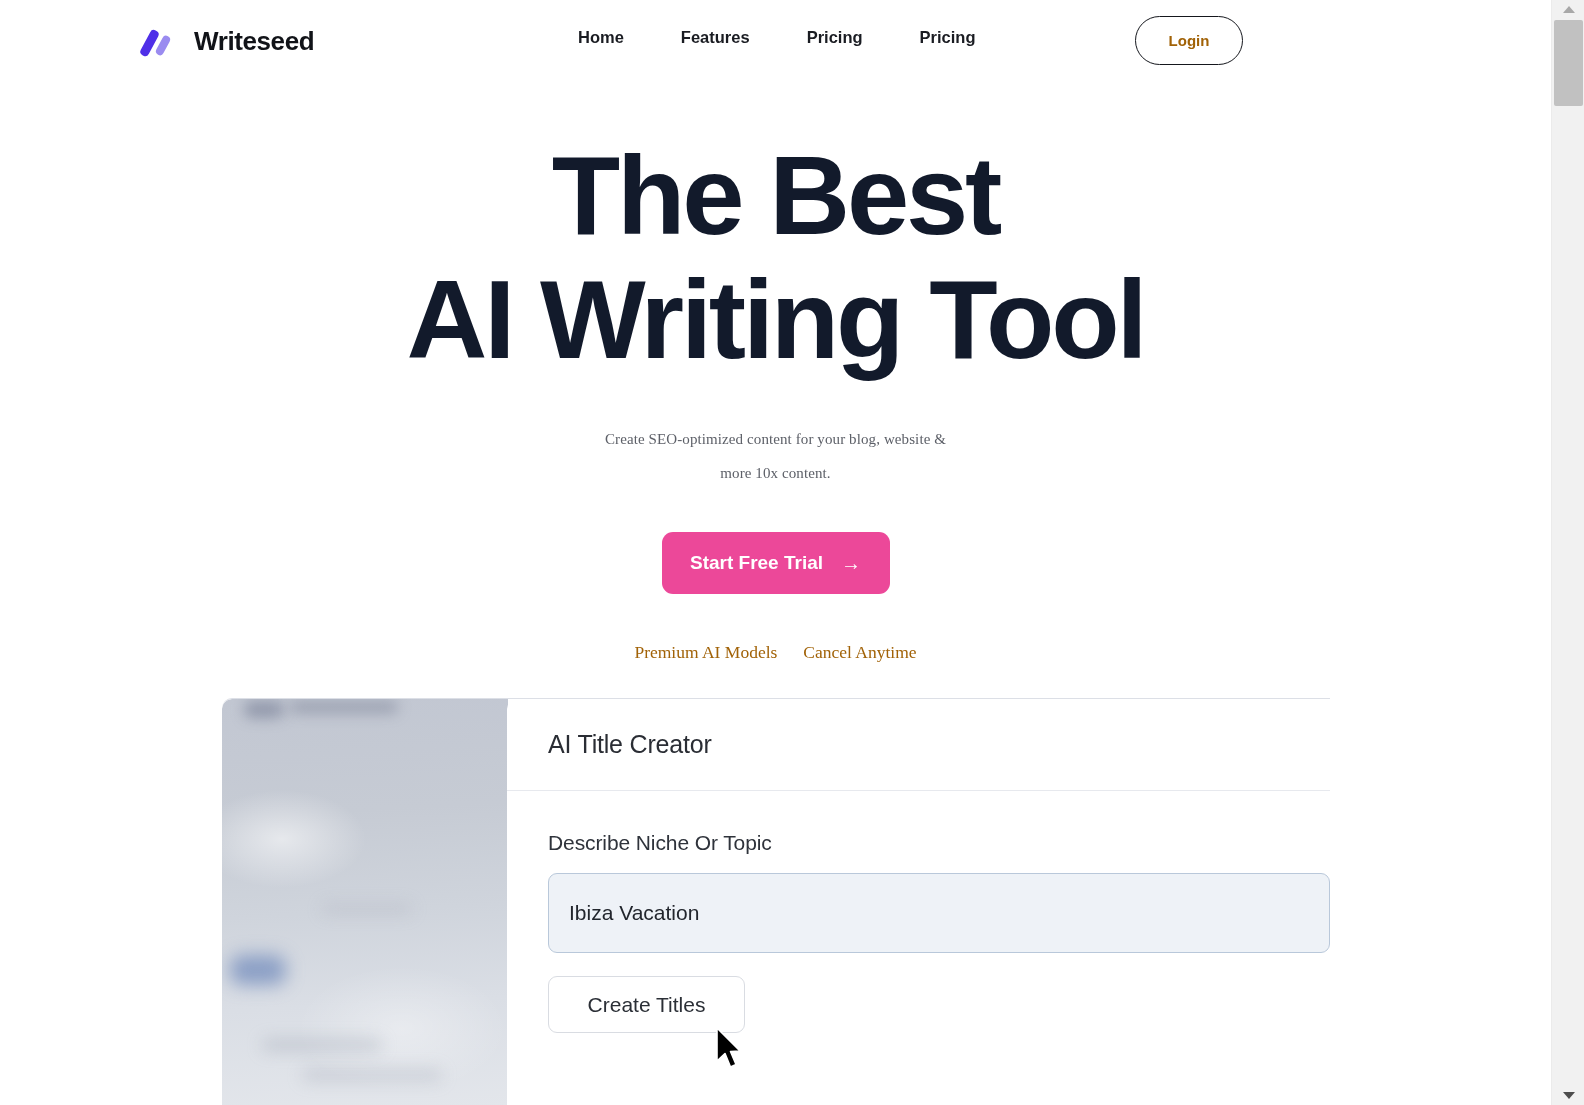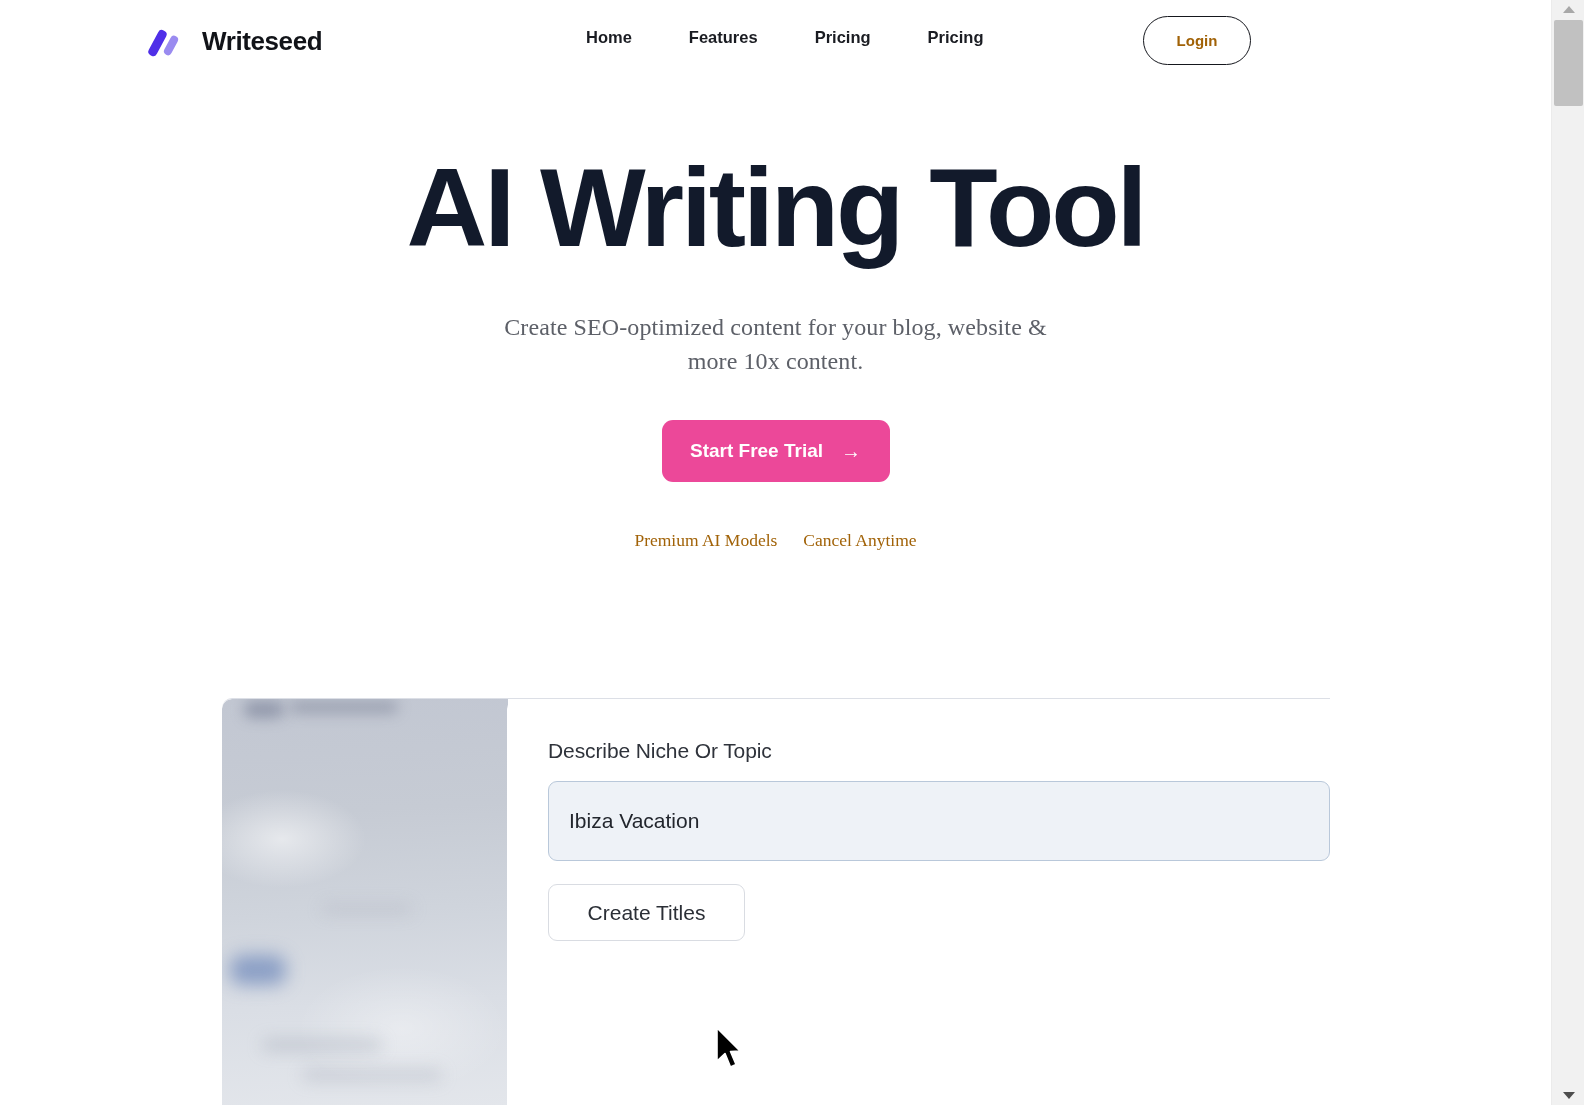--- a/index.html
+++ b/index.html
@@ -24,21 +24,21 @@
     left: 0; top: 0;
     width: 1551px;
     height: 1105px;
     background: #ffffff;
     overflow: hidden;
   }
 
   
   .site-header {
     position: absolute;
-    left: 8px; top: 0;
+    left: 0; top: 0;
     width: 1378px;
     height: 82px;
     display: flex;
     align-items: center;
   }
 
   .brand {
     position: absolute;
     left: 143px;
     top: 26px;
@@ -121,21 +121,21 @@
     font-weight: 700;
     color: #121a2b;
     letter-spacing: -3.2px;
   }
   .hero-title .line { display: block; }
   .hero-title .line-2 { margin-top: 12px; }
 
   .hero-sub {
     margin-top: 46px;
     font-family: "Liberation Serif", serif;
-    font-size: 24px;
+    font-size: 15px;
     line-height: 34px;
     color: #5d6068;
     letter-spacing: 0.1px;
   }
   .hero-sub .sline { display: block; }
 
   .cta-wrap {
     margin-top: 42px;
     display: flex;
     justify-content: center;
@@ -374,20 +374,21 @@
       <a class="nav-link">Features</a>
       <a class="nav-link">Pricing</a>
       <a class="nav-link">Pricing</a>
     </nav>
 
     <button class="login-btn">Login</button>
   </header>
 
   <section class="hero">
     <h1 class="hero-title">
+      <span class="line line-1">The Best</span>
       <span class="line line-2">AI Writing Tool</span>
     </h1>
 
     <p class="hero-sub">
       <span class="sline">Create SEO-optimized content for your blog, website &amp;</span>
       <span class="sline">more 10x content.</span>
     </p>
 
     <div class="cta-wrap">
       <button class="cta-btn">
@@ -407,20 +408,23 @@
     <aside class="app-sidebar">
       <span class="sb-blob sb-logo"></span>
       <span class="sb-blob sb-logo-text"></span>
       <span class="sb-blob sb-row-c"></span>
       <span class="sb-blob sb-accent"></span>
       <span class="sb-blob sb-row-a"></span>
       <span class="sb-blob sb-row-b"></span>
     </aside>
 
     <div class="app-main">
+      <div class="card-head">
+        <span class="card-title">AI Title Creator</span>
+      </div>
 
       <div class="card-body">
         <div class="field-label">Describe Niche Or Topic</div>
 
         <input class="topic-input" type="text" value="Ibiza Vacation" style="">
 
         <button class="create-btn">Create Titles</button>
       </div>
     </div>
   </section>

